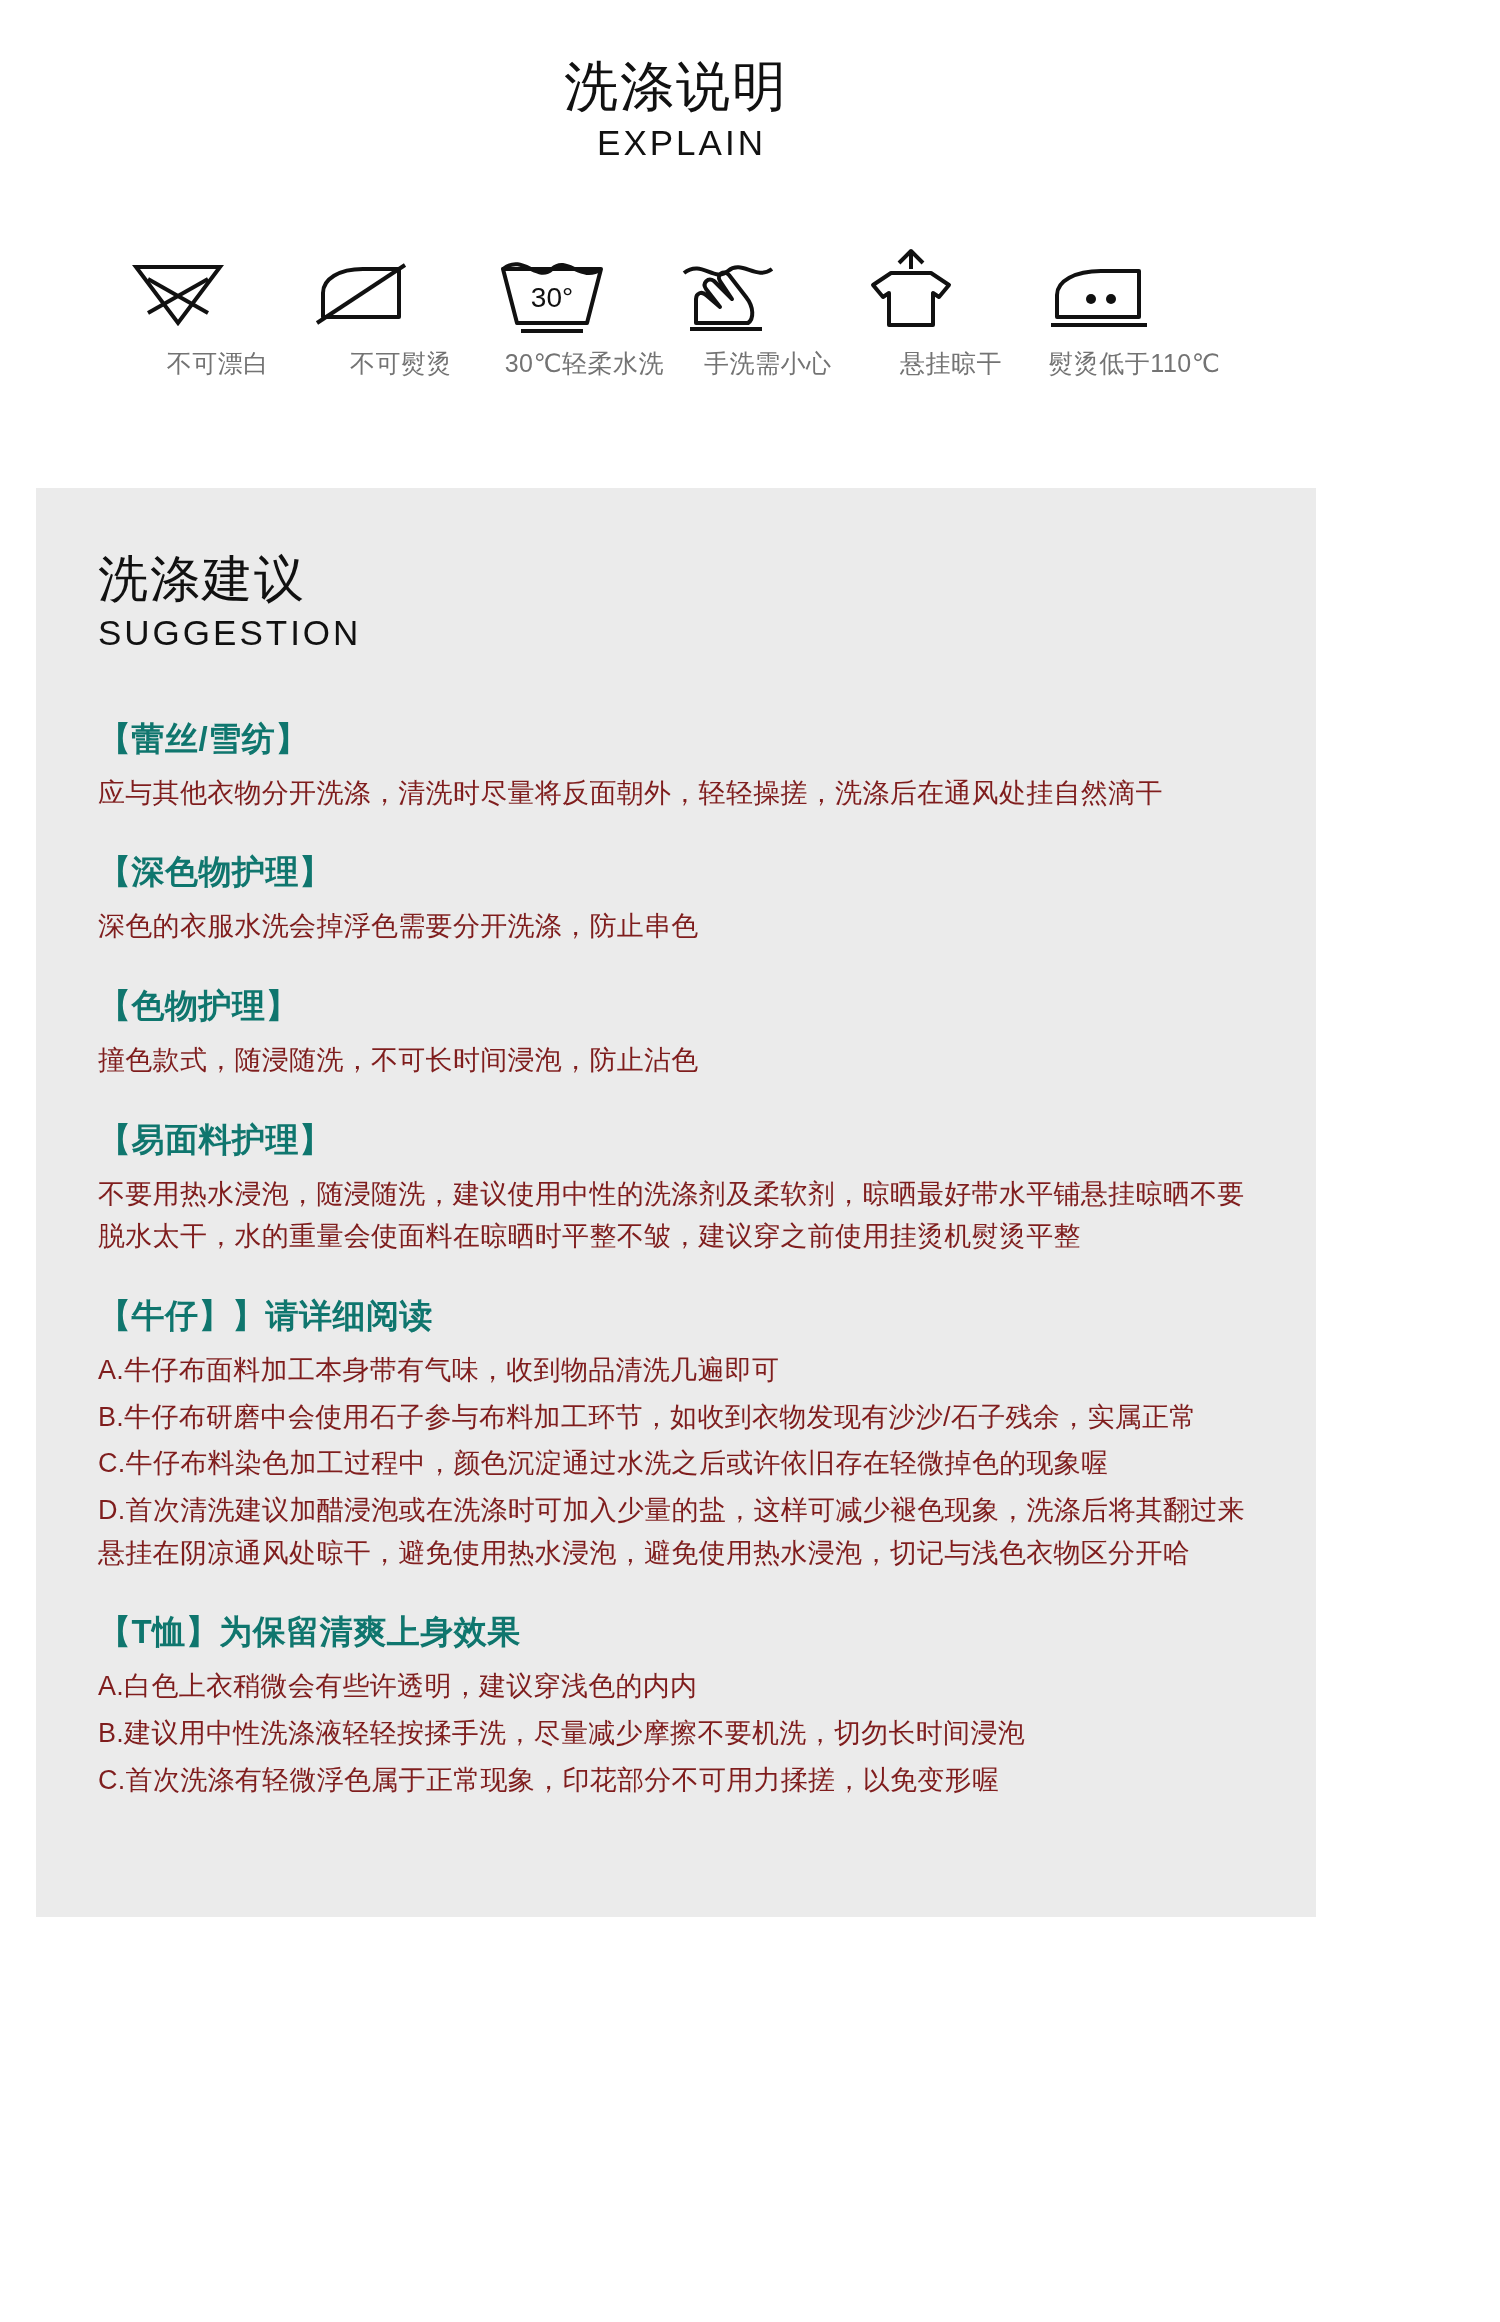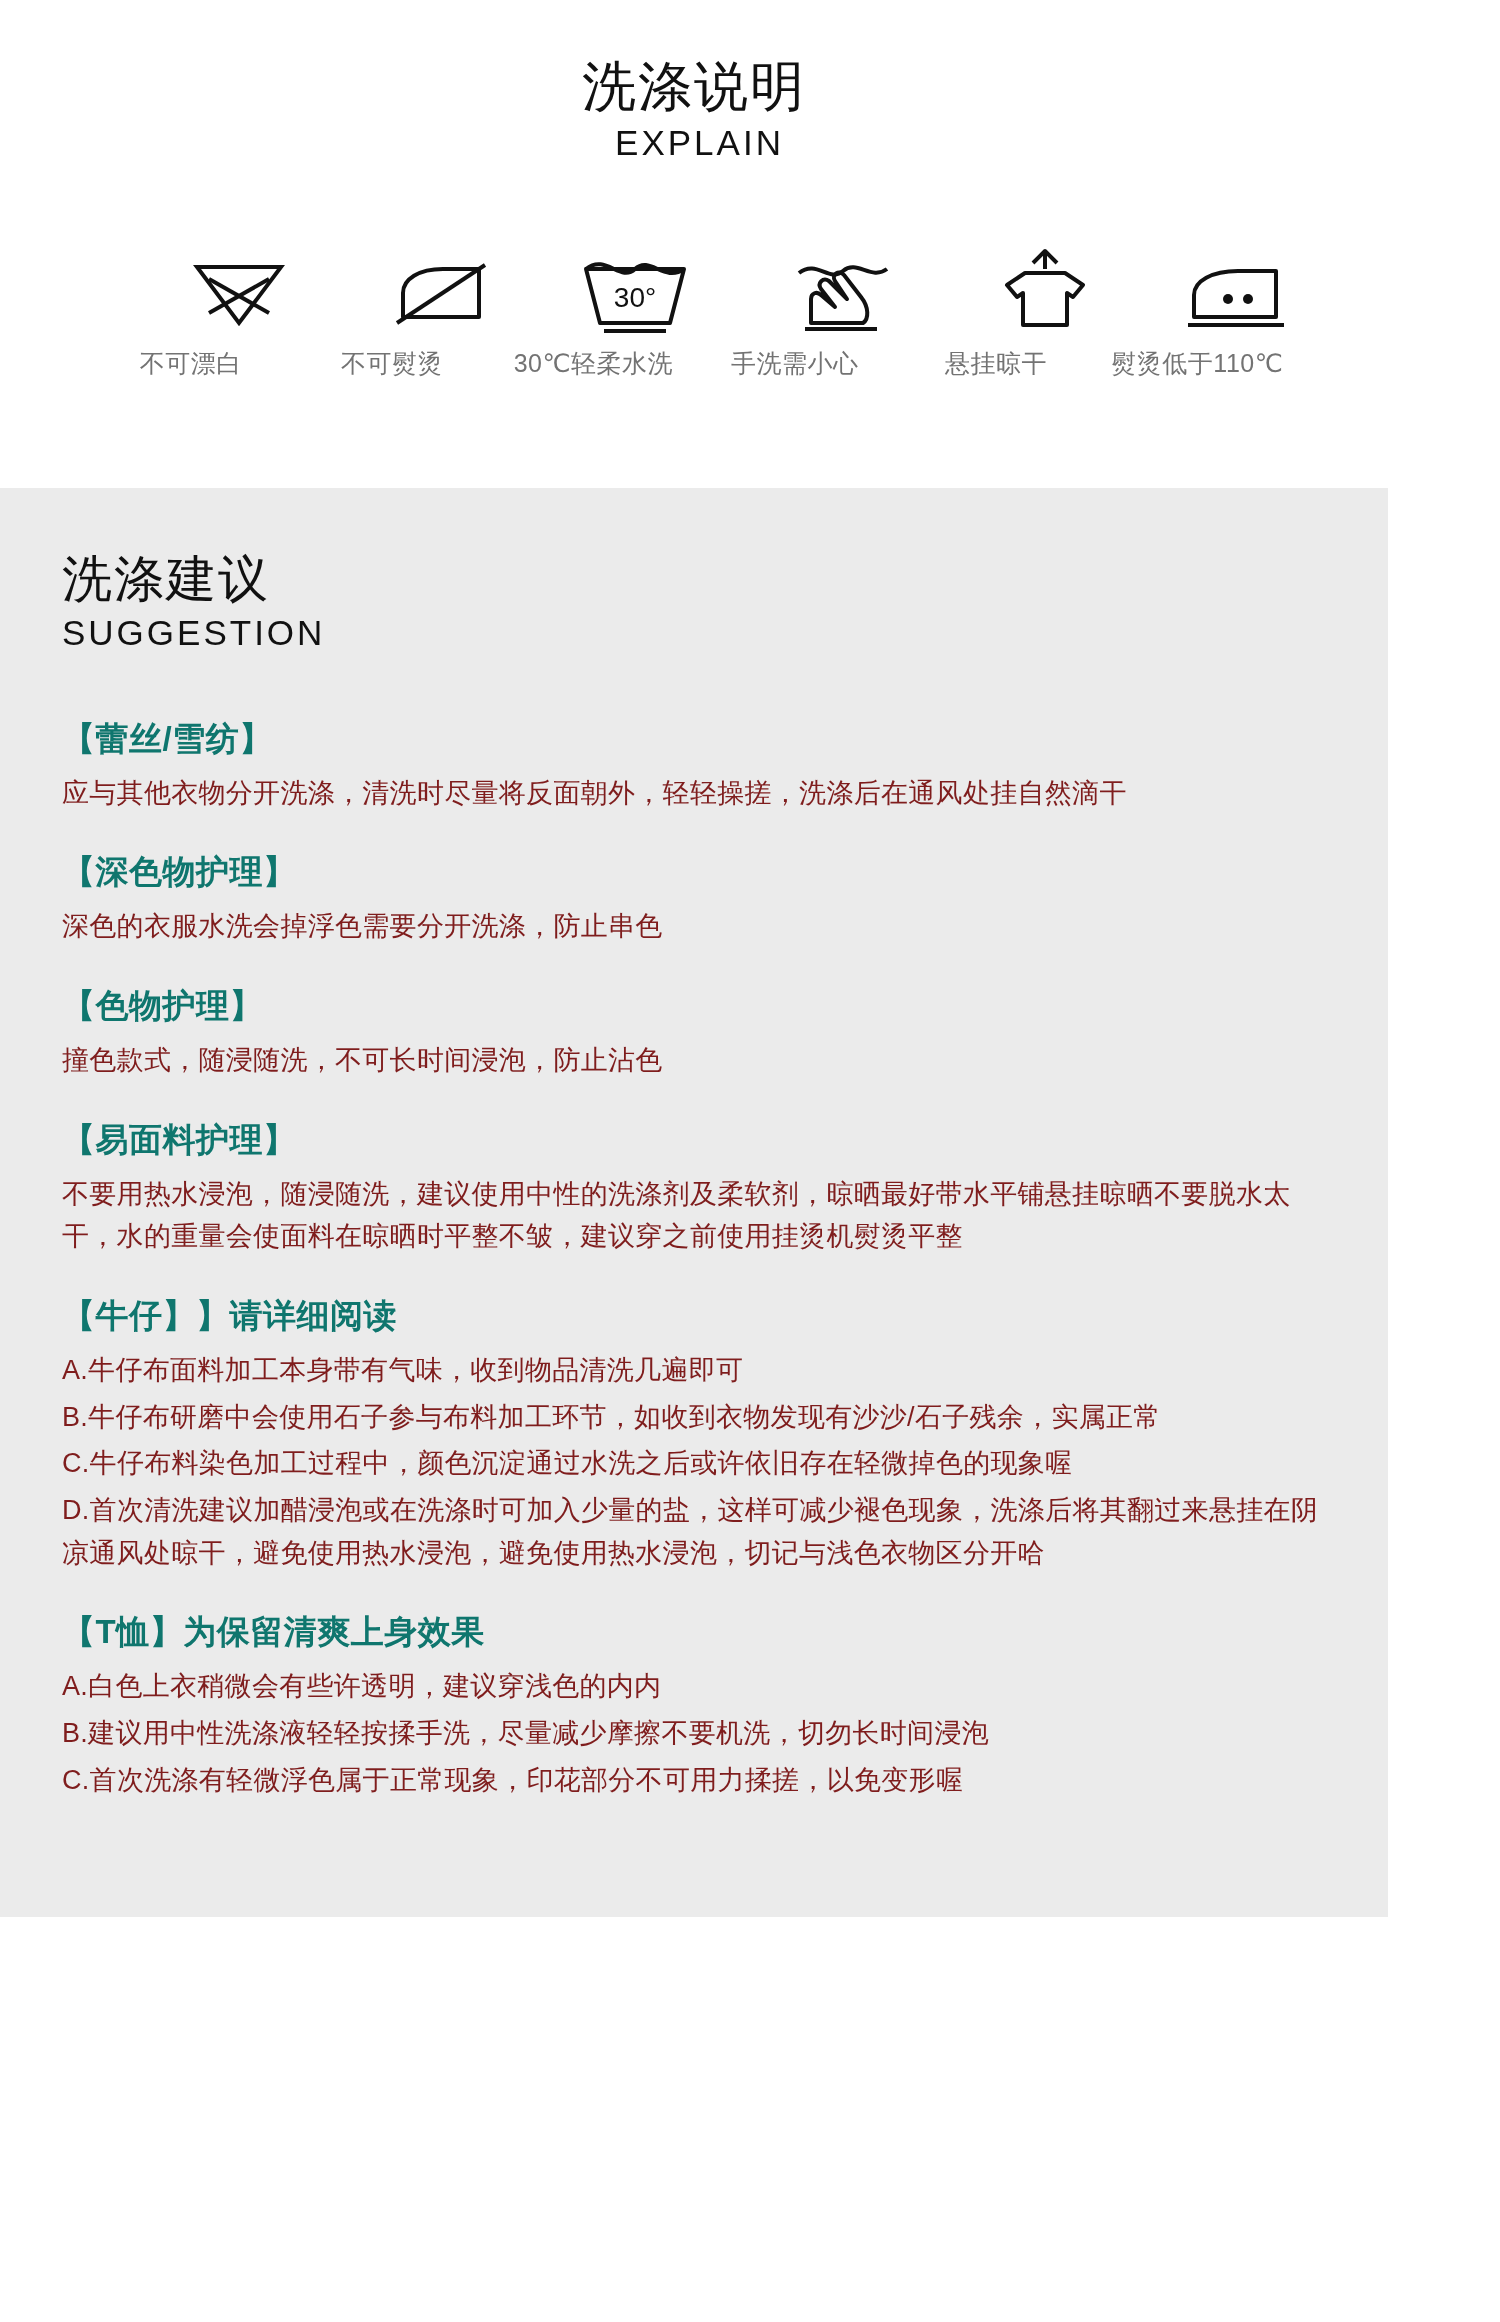--- a/index.html
+++ b/index.html
@@ -8,23 +8,24 @@
     background: #ffffff;
   }
   body {
     width: 1500px;
     min-height: 2322px;
     font-family: "Liberation Sans", "DejaVu Sans", sans-serif;
     color: #1a1a1a;
     -webkit-font-smoothing: antialiased;
   }
   .page {
-    width: 1388px;
+    width: 1280px;
     position: relative;
     overflow: hidden;
+    margin-left: 36px;
   }
 
   
   .explain-header {
     text-align: center;
     padding-top: 58px;
   }
   .explain-title-cn {
     font-size: 54px;
     font-weight: 400;
@@ -51,21 +52,21 @@
     padding: 0 90px;
   }
   .icon-cell {
     flex: 1 1 0;
     text-align: center;
   }
   .icon-glyph {
     height: 92px;
     display: flex;
     align-items: flex-end;
-    justify-content: flex-end;
+    justify-content: flex-start;
   }
   .icon-label {
     margin-top: 14px;
     font-size: 25px;
     color: #737373;
     white-space: nowrap;
     letter-spacing: 0.5px;
   }
 
   

